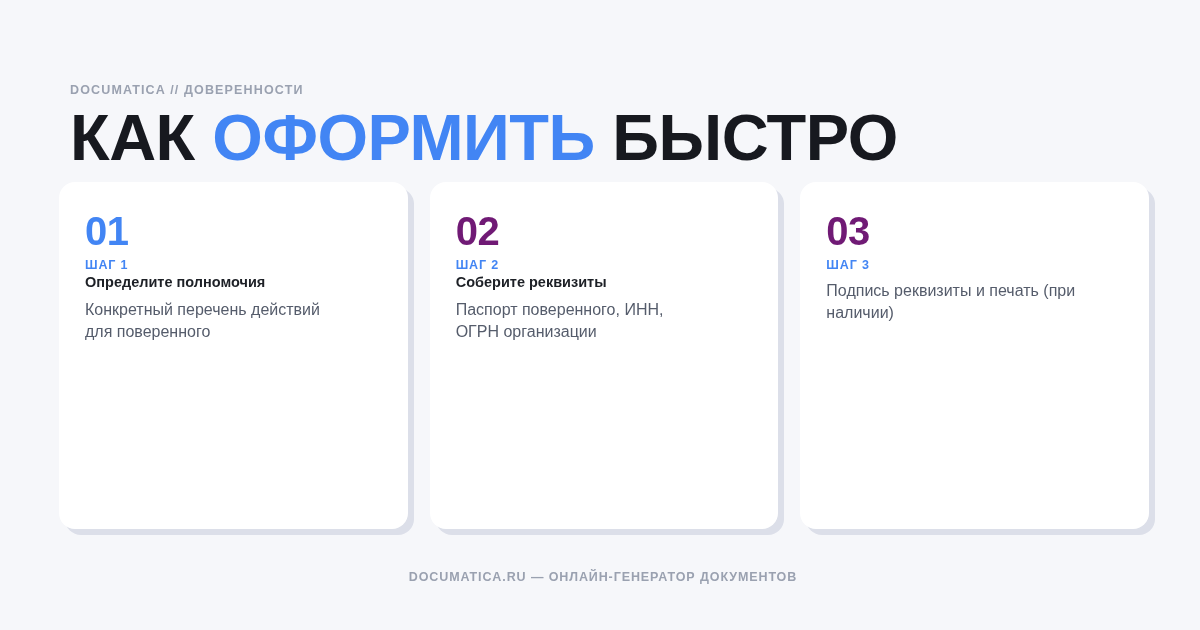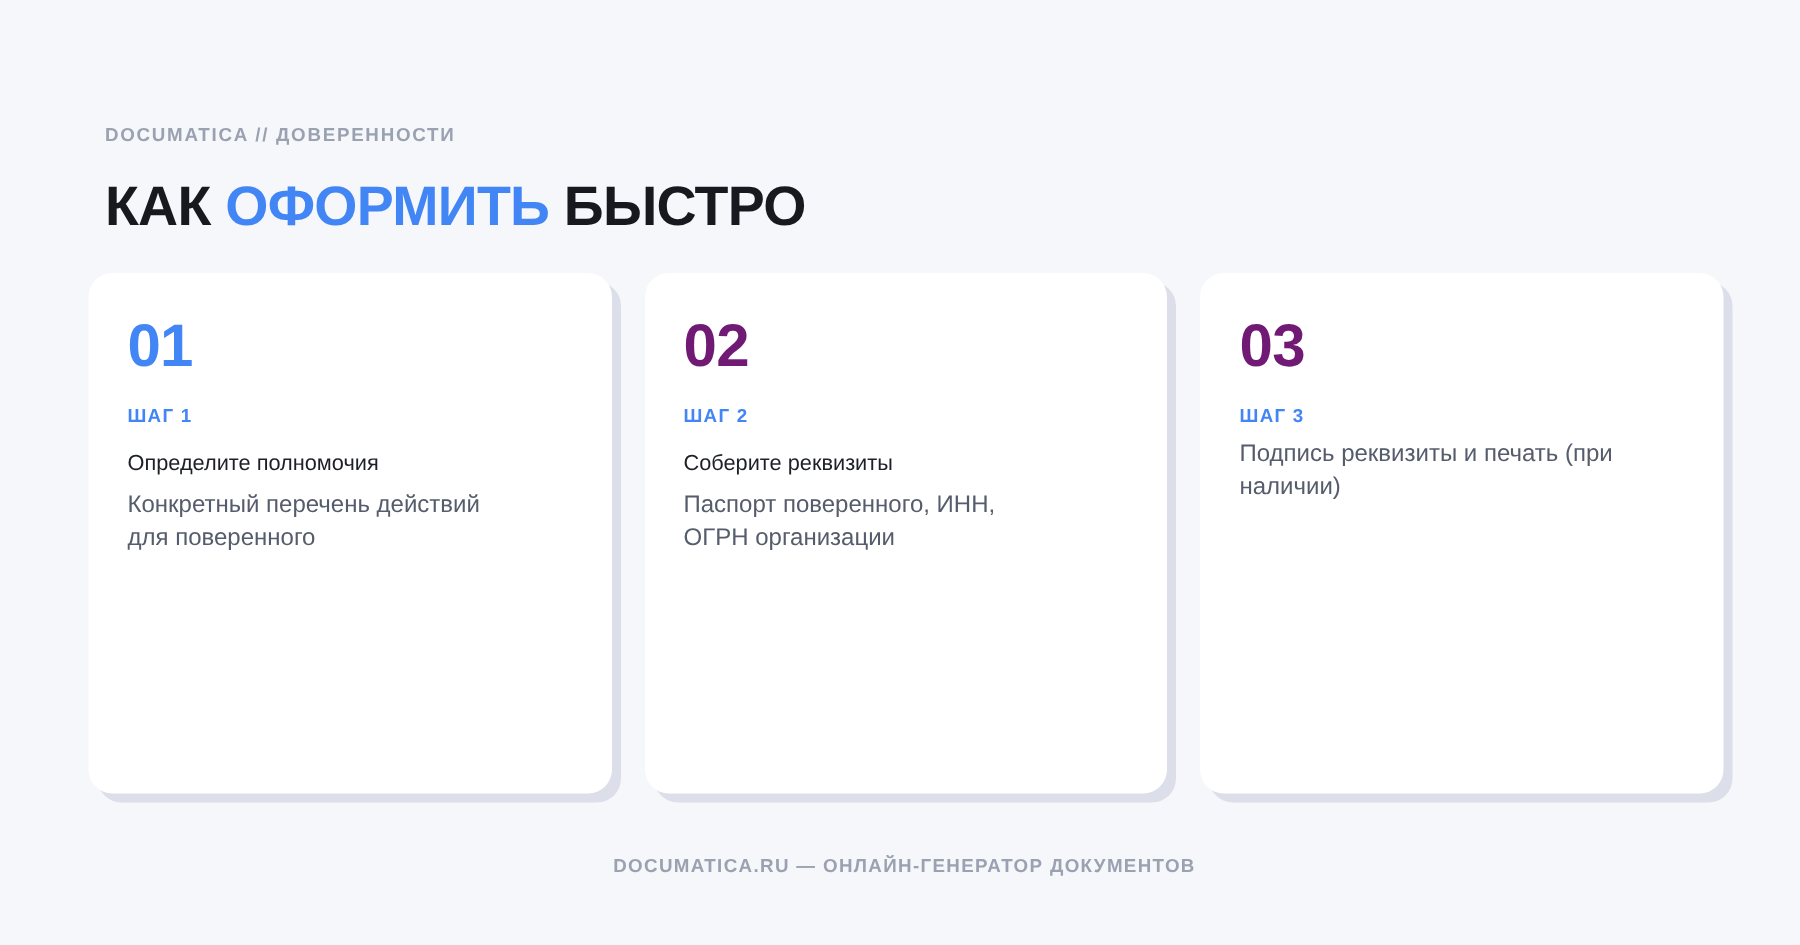--- a/index.html
+++ b/index.html
@@ -34,21 +34,21 @@
     font-size: 12.5px;
     font-weight: 700;
     letter-spacing: 1.15px;
     color: #9aa1b0;
     text-transform: uppercase;
     line-height: 16px;
     white-space: nowrap;
   }
   .headline {
     margin-top: 9px;
-    font-size: 37px;
+    font-size: 65px;
     font-weight: 700;
     letter-spacing: -0.5px;
     line-height: 62px;
     color: #17191f;
     white-space: nowrap;
   }
   .headline .accent {
     color: #4285f4;
   }
   .headline .seg {
@@ -79,32 +79,31 @@
     font-size: 40px;
     font-weight: 700;
     line-height: 42px;
     letter-spacing: -0.5px;
     color: #701a75;
   }
   .card.is-active .card-num {
     color: #4285f4;
   }
   .card-step {
-    margin-top: 18px;
+    margin-top: 6px;
     font-size: 12.5px;
     font-weight: 700;
     letter-spacing: 0.85px;
     color: #4285f4;
     text-transform: uppercase;
     line-height: 15px;
   }
   .card-title {
-    margin-top: 15px;
     font-size: 14.5px;
-    font-weight: 400;
+    font-weight: 700;
     color: #1d2026;
     line-height: 19px;
   }
   .card-desc {
     margin-top: 7px;
     font-size: 16px;
     font-weight: 400;
     color: #555c6b;
     line-height: 22px;
     max-width: 250px;

